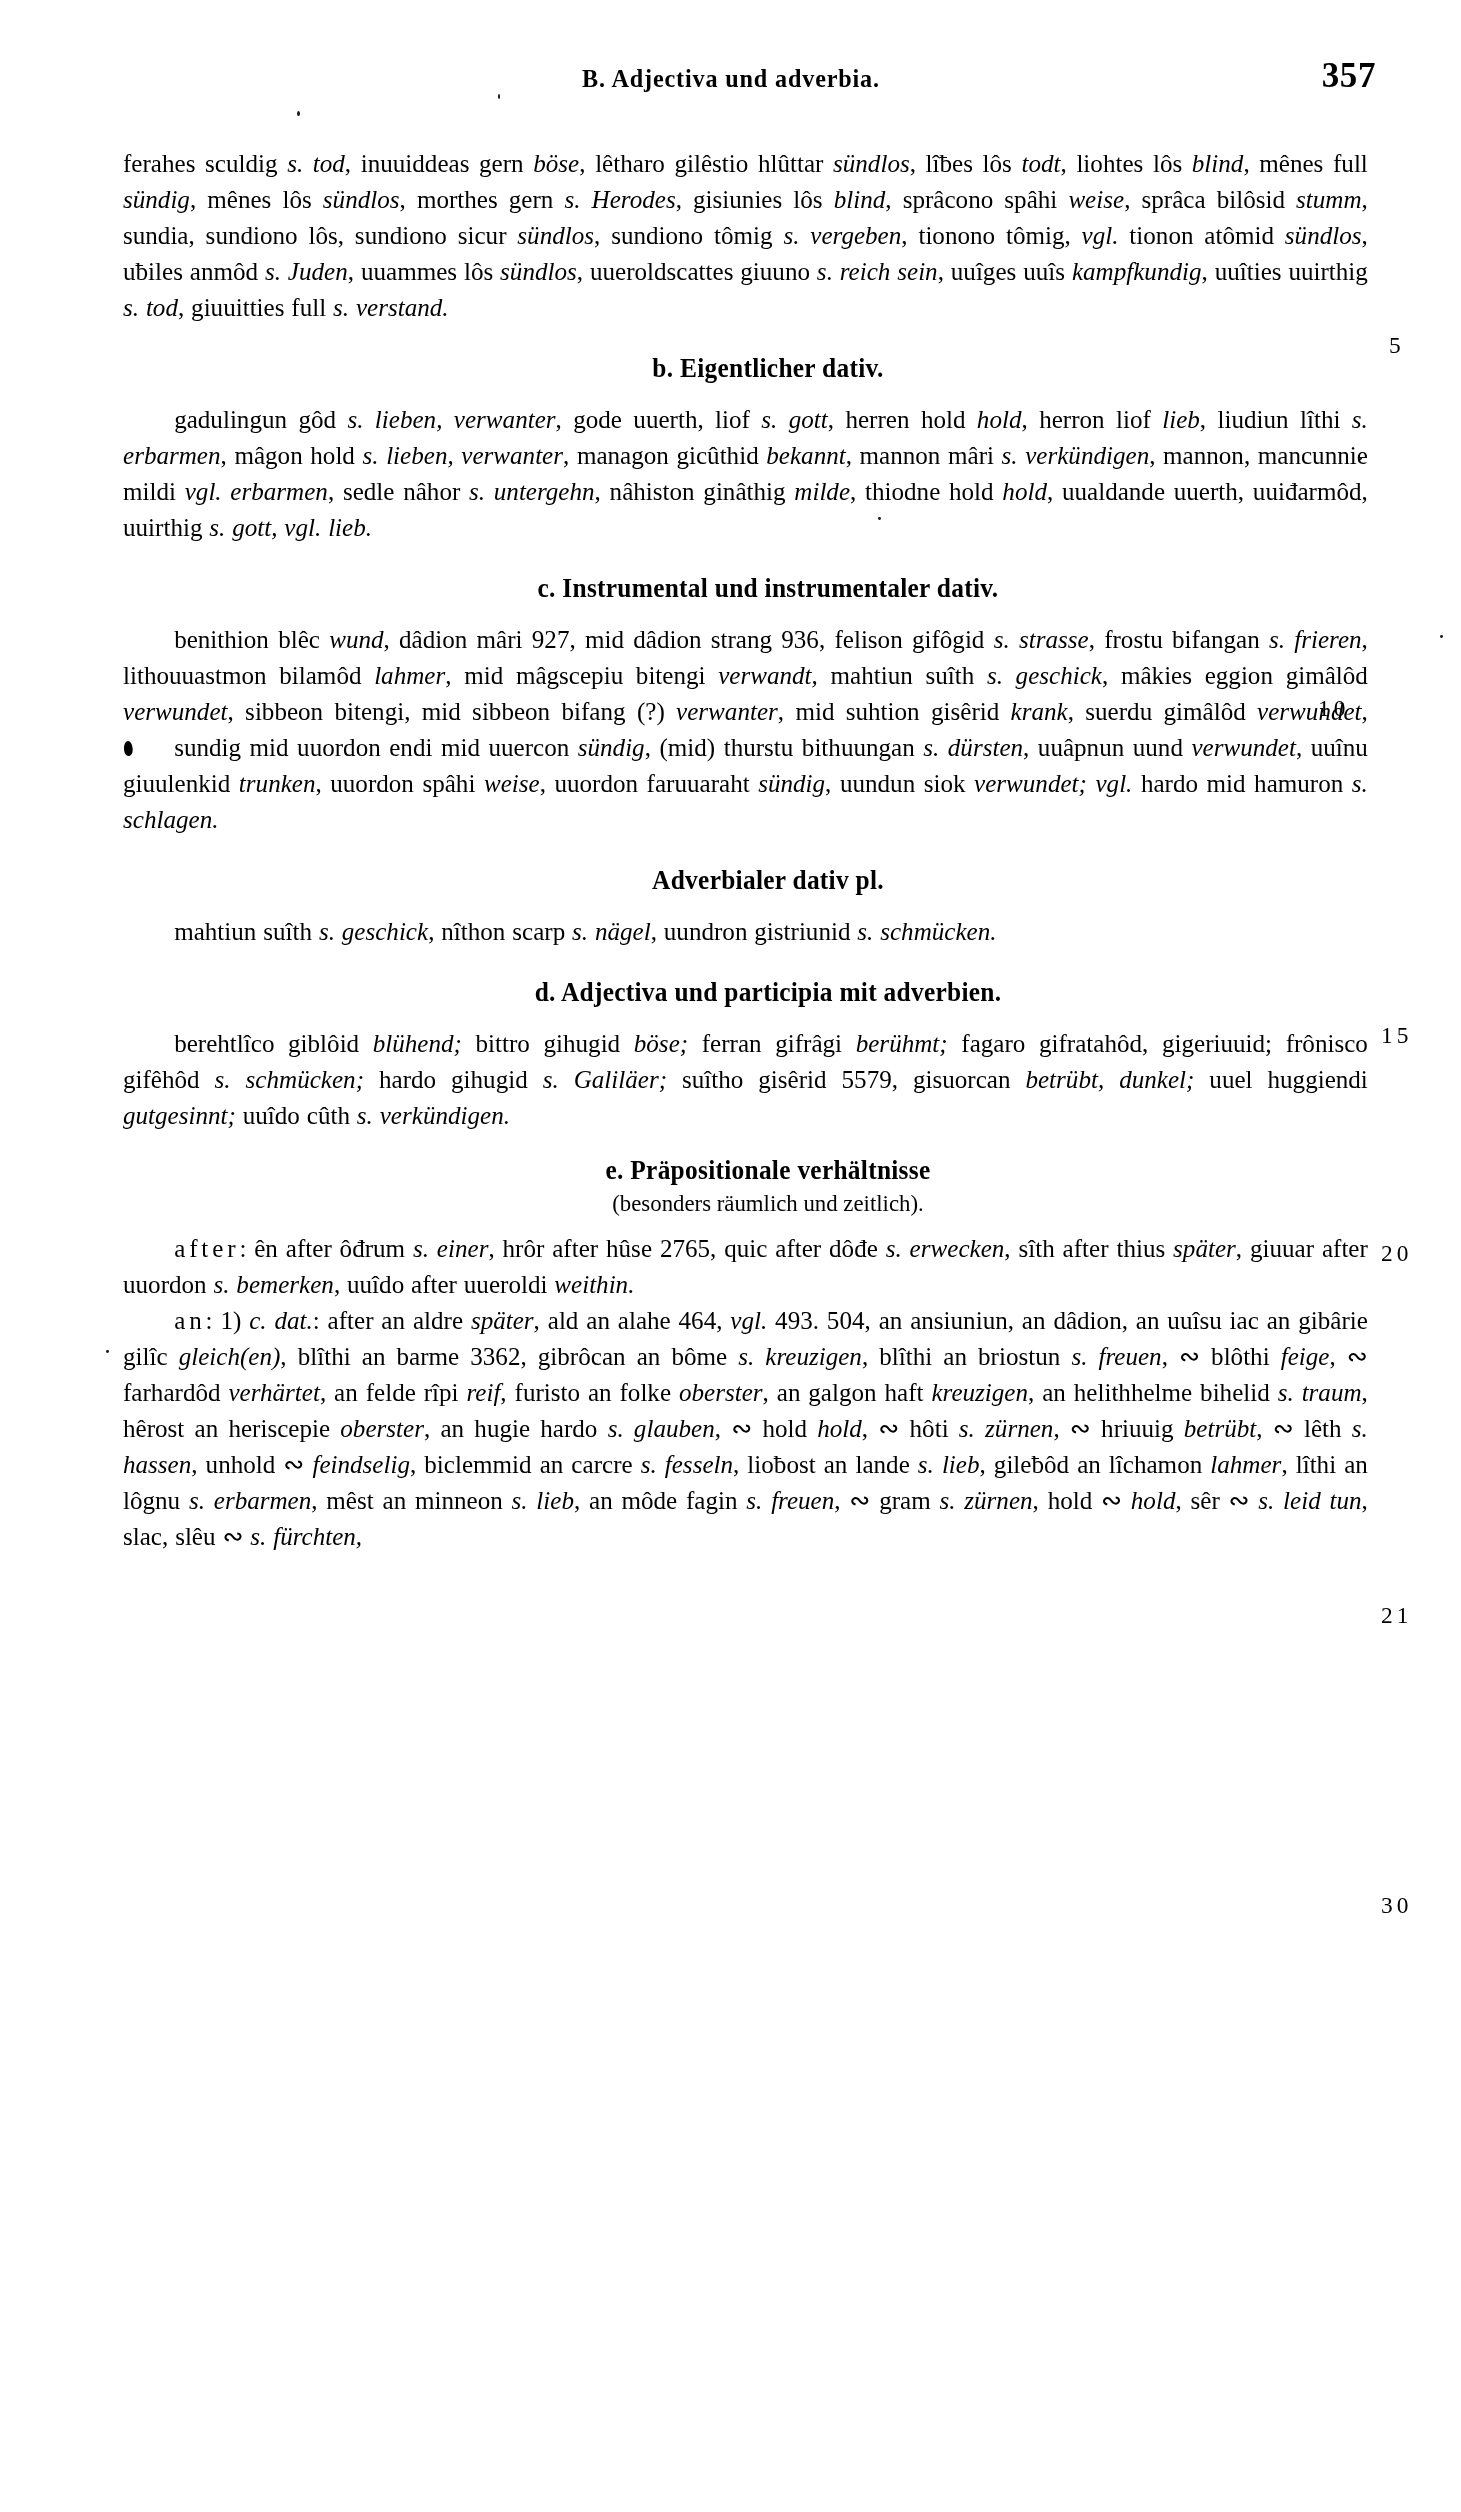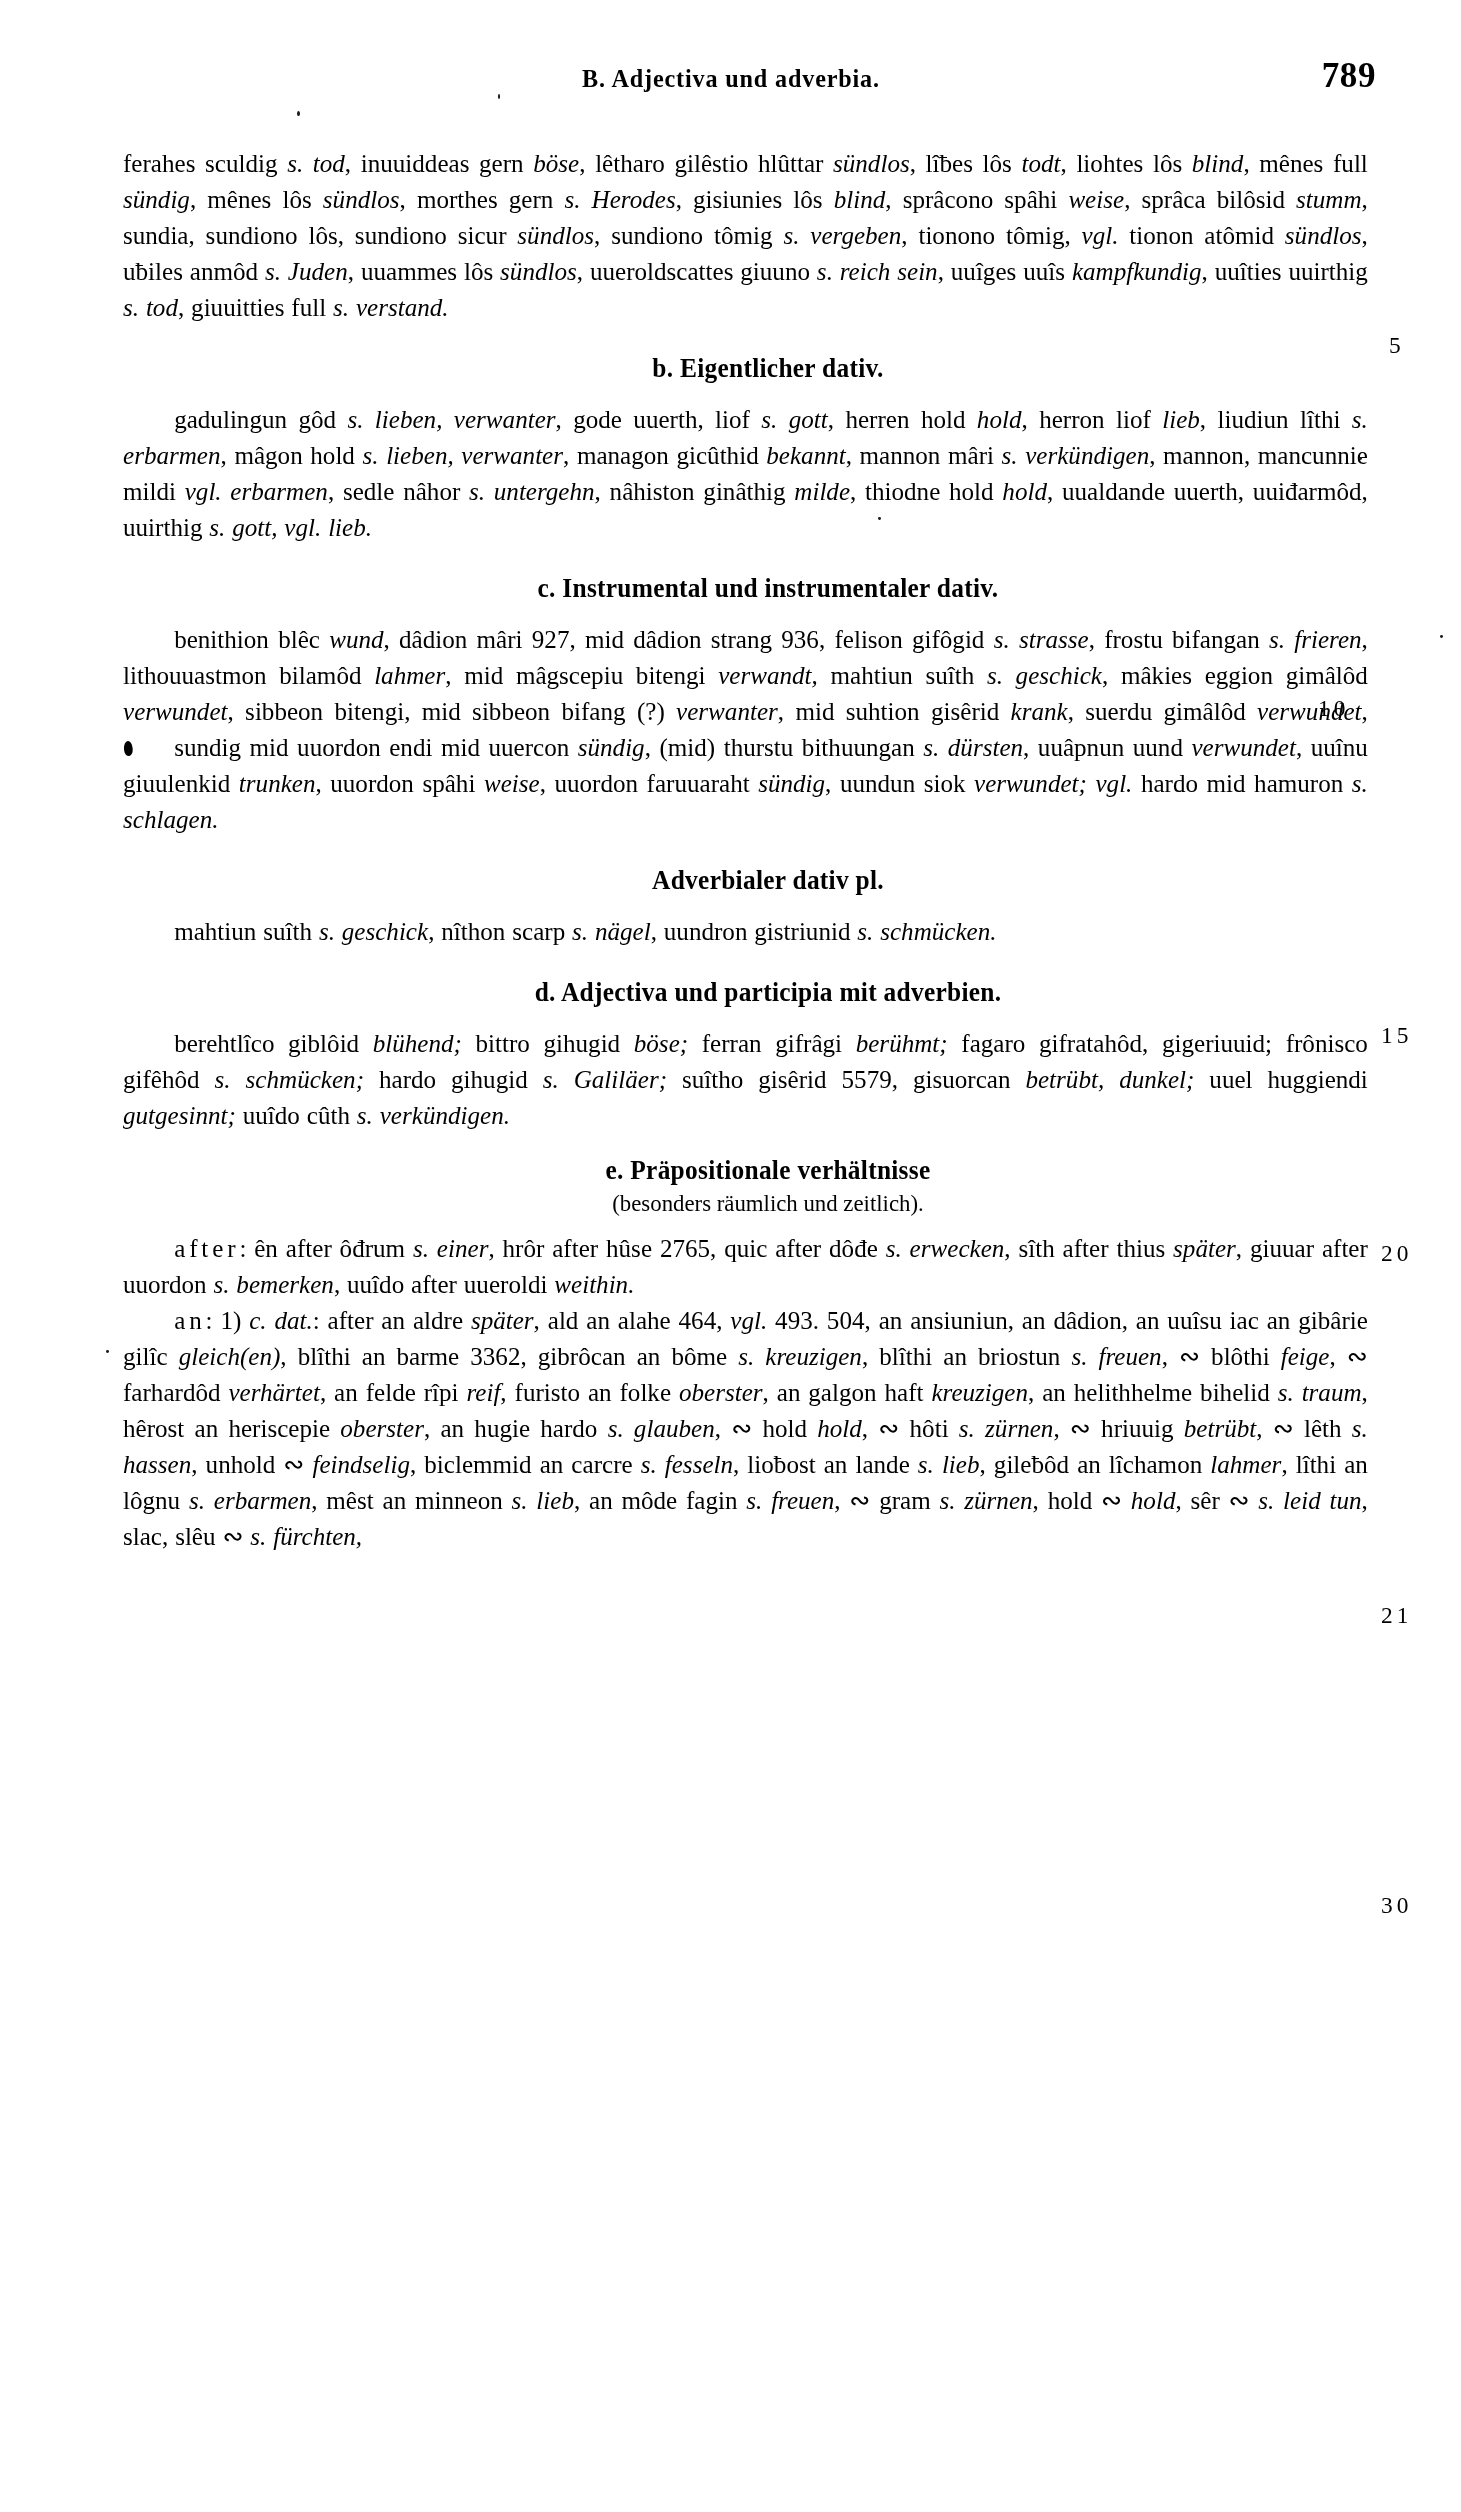--- a/index.html
+++ b/index.html
@@ -114,21 +114,21 @@
     transform:rotate(-4deg);
   }
 </style>
 </head>
 <body>
 
 <div class="page">
 
   <div class="runhead">
     <div class="runhead-title">B.  Adjectiva und adverbia.</div>
-    <div class="runhead-folio">789</div>
+    <div class="runhead-folio">357</div>
   </div>
 
   <div class="column">
 
     <p class="tx noindent">ferahes sculdig <i>s. tod</i>, inuuiddeas gern <i>böse</i>, lêtharo gilêstio hlûttar <i>sündlos</i>, lîƀes lôs <i>todt</i>, liohtes lôs <i>blind</i>, mênes full <i>sündig</i>, mênes lôs <i>sündlos</i>, morthes gern <i>s. Herodes</i>, gisiunies lôs <i>blind</i>, sprâcono spâhi <i>weise</i>, sprâca bilôsid <i>stumm</i>, sundia, sundiono lôs, sundiono sicur <i>sündlos</i>, sundiono tômig <i>s. vergeben</i>, tionono tômig, <i>vgl.</i> tionon atômid <i>sündlos</i>, uƀiles anmôd <i>s. Juden</i>, uuammes lôs <i>sündlos</i>, uueroldscattes giuuno <i>s. reich sein</i>, uuîges uuîs <i>kampfkundig</i>, uuîties uuirthig <i>s. tod</i>, giuuitties full <i>s. verstand.</i></p>
 
     <div class="gap-a"></div>
     <h2 class="hd">b.  Eigentlicher dativ.</h2>
     <div class="gap-b"></div>
 

